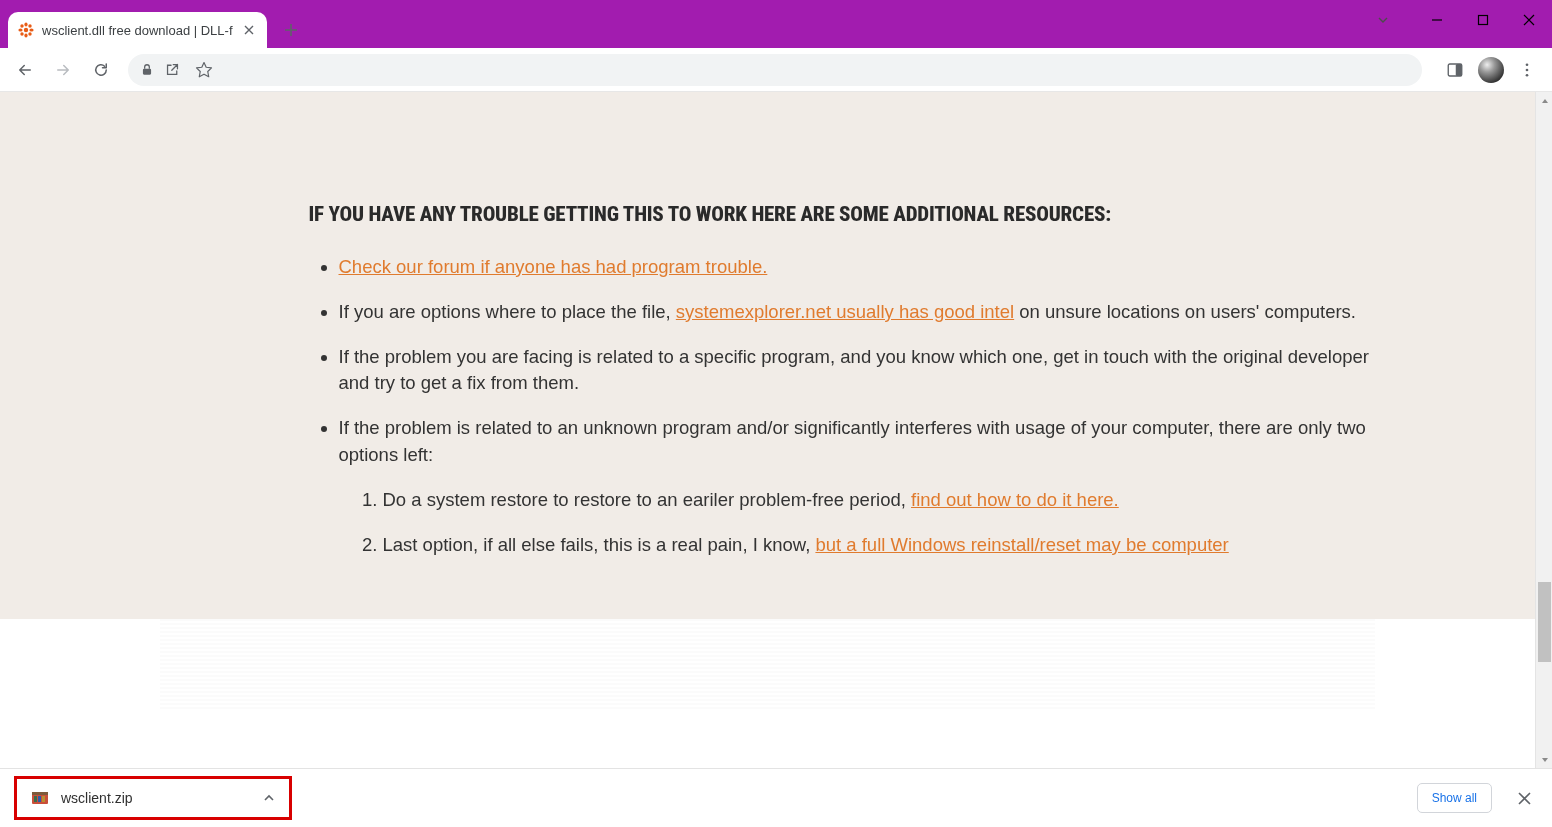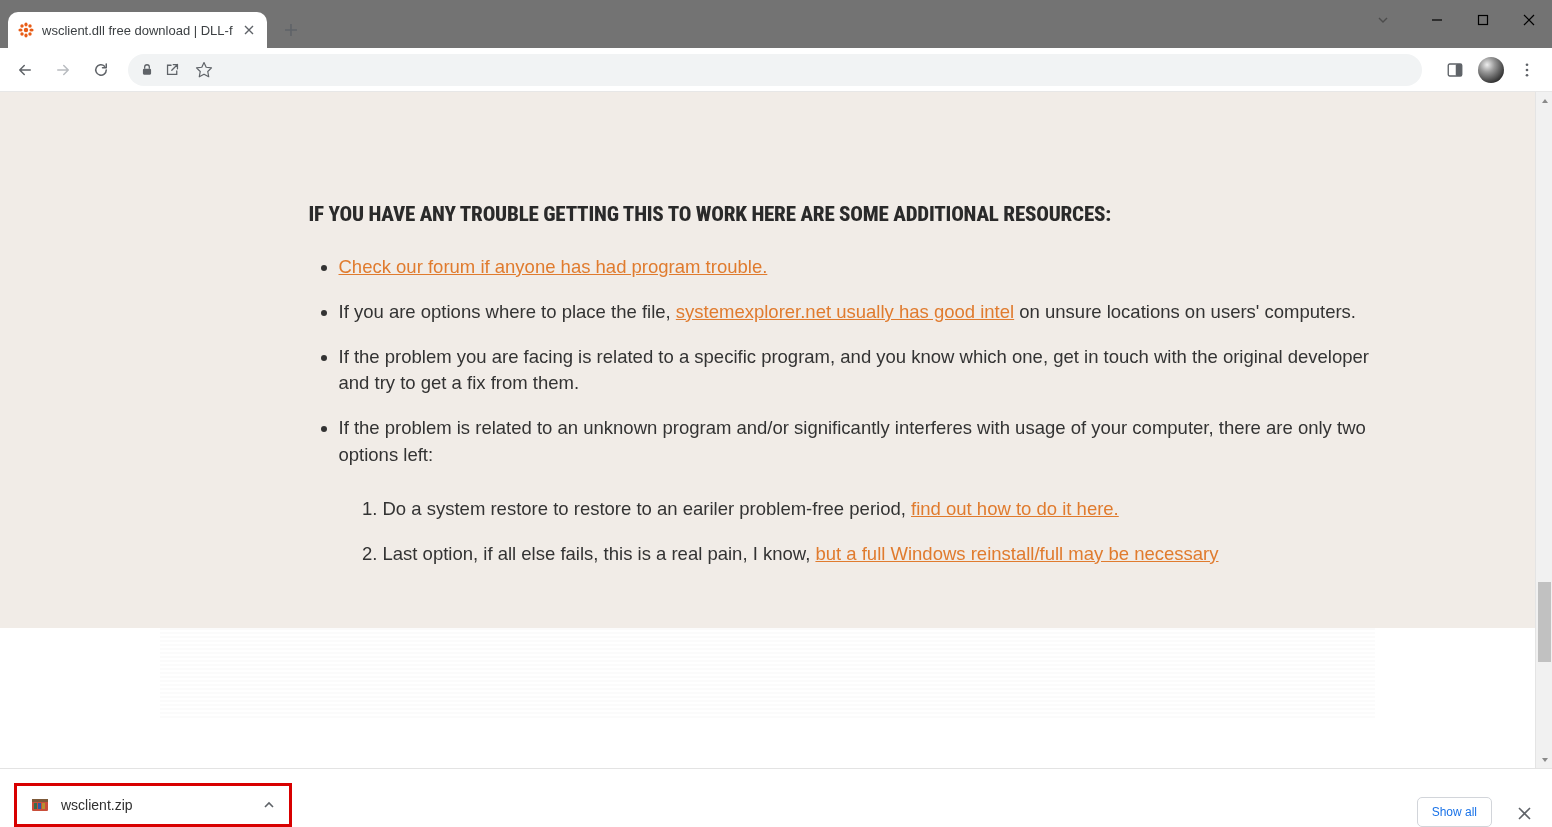--- a/index.html
+++ b/index.html
@@ -8,21 +8,21 @@
   background: #fff;
   width: 1552px;
   height: 827px;
   overflow: hidden;
   position: relative;
 }
 
 
 .titlebar {
   height: 48px;
-  background: #737373;
+  background: #a21caf;
   display: flex;
   align-items: flex-end;
   padding: 8px 8px 0 8px;
   position: relative;
 }
 .tab {
   background: #fff;
   border-radius: 10px 10px 0 0;
   height: 36px;
   display: flex;
@@ -116,21 +116,21 @@
   list-style: disc;
   padding-left: 30px;
   color:#333;
   font-size:18.5px;
   line-height:1.45;
 }
 ul.tips > li { margin-bottom: 18px; }
 ol.sub {
   list-style: decimal;
   padding-left: 44px;
-  margin-top: 27px;
+  margin-top: 18px;
 }
 ol.sub > li { margin-bottom: 18px; }
 a.orange { color:#e07b2e; text-decoration: underline; }
 .white-band {
   background:#fff;
   height:200px;
   margin-top:60px;
 }
 .ad-placeholder {
   height:90px;
@@ -148,21 +148,21 @@
 .vscroll .arrow.down { bottom:0; }
 .vscroll .thumb {
   position:absolute; left:2px; width:13px; background:#c1c1c1; border-radius:0;
   top:490px; height:80px;
 }
 
 
 .download-shelf {
   position:absolute; left:0; right:0; bottom:0;
   height:59px; background:#fff; border-top:1px solid #e3e3e3;
-  display:flex; align-items:flex-end; padding:0 14px;
+  display:flex; align-items:center; padding:0 14px;
 }
 .download-item {
   height:44px; border:3.5px solid #d80000;
   display:flex; align-items:center; gap:12px;
   padding: 0 14px;
   width: 278px;
   font-size:14px; color:#303030;
 }
 .download-item .zip-icon {
   width:18px; height:18px;
@@ -308,21 +308,21 @@
           <li>
             <span>If the problem you are facing is related to a specific program, and you know which one, get in touch with the original developer and try to get a fix from them.</span>
           </li>
           <li>
             <span>If the problem is related to an unknown program and/or significantly interferes with usage of your computer, there are only two options left:</span>
             <ol class="sub">
               <li>
                 <span>Do a system restore to restore to an eariler problem-free period, </span><a class="orange">find out how to do it here.</a>
               </li>
               <li>
-                <span>Last option, if all else fails, this is a real pain, I know, </span><a class="orange">but a full Windows reinstall/full may be necessary</a>
+                <span>Last option, if all else fails, this is a real pain, I know, </span><a class="orange">but a full Windows reinstall/reset may be computer</a>
               </li>
             </ol>
           </li>
         </ul>
       </div>
       <div class="white-band">
         <div class="ad-placeholder"></div>
       </div>
     </div>
   </div>

